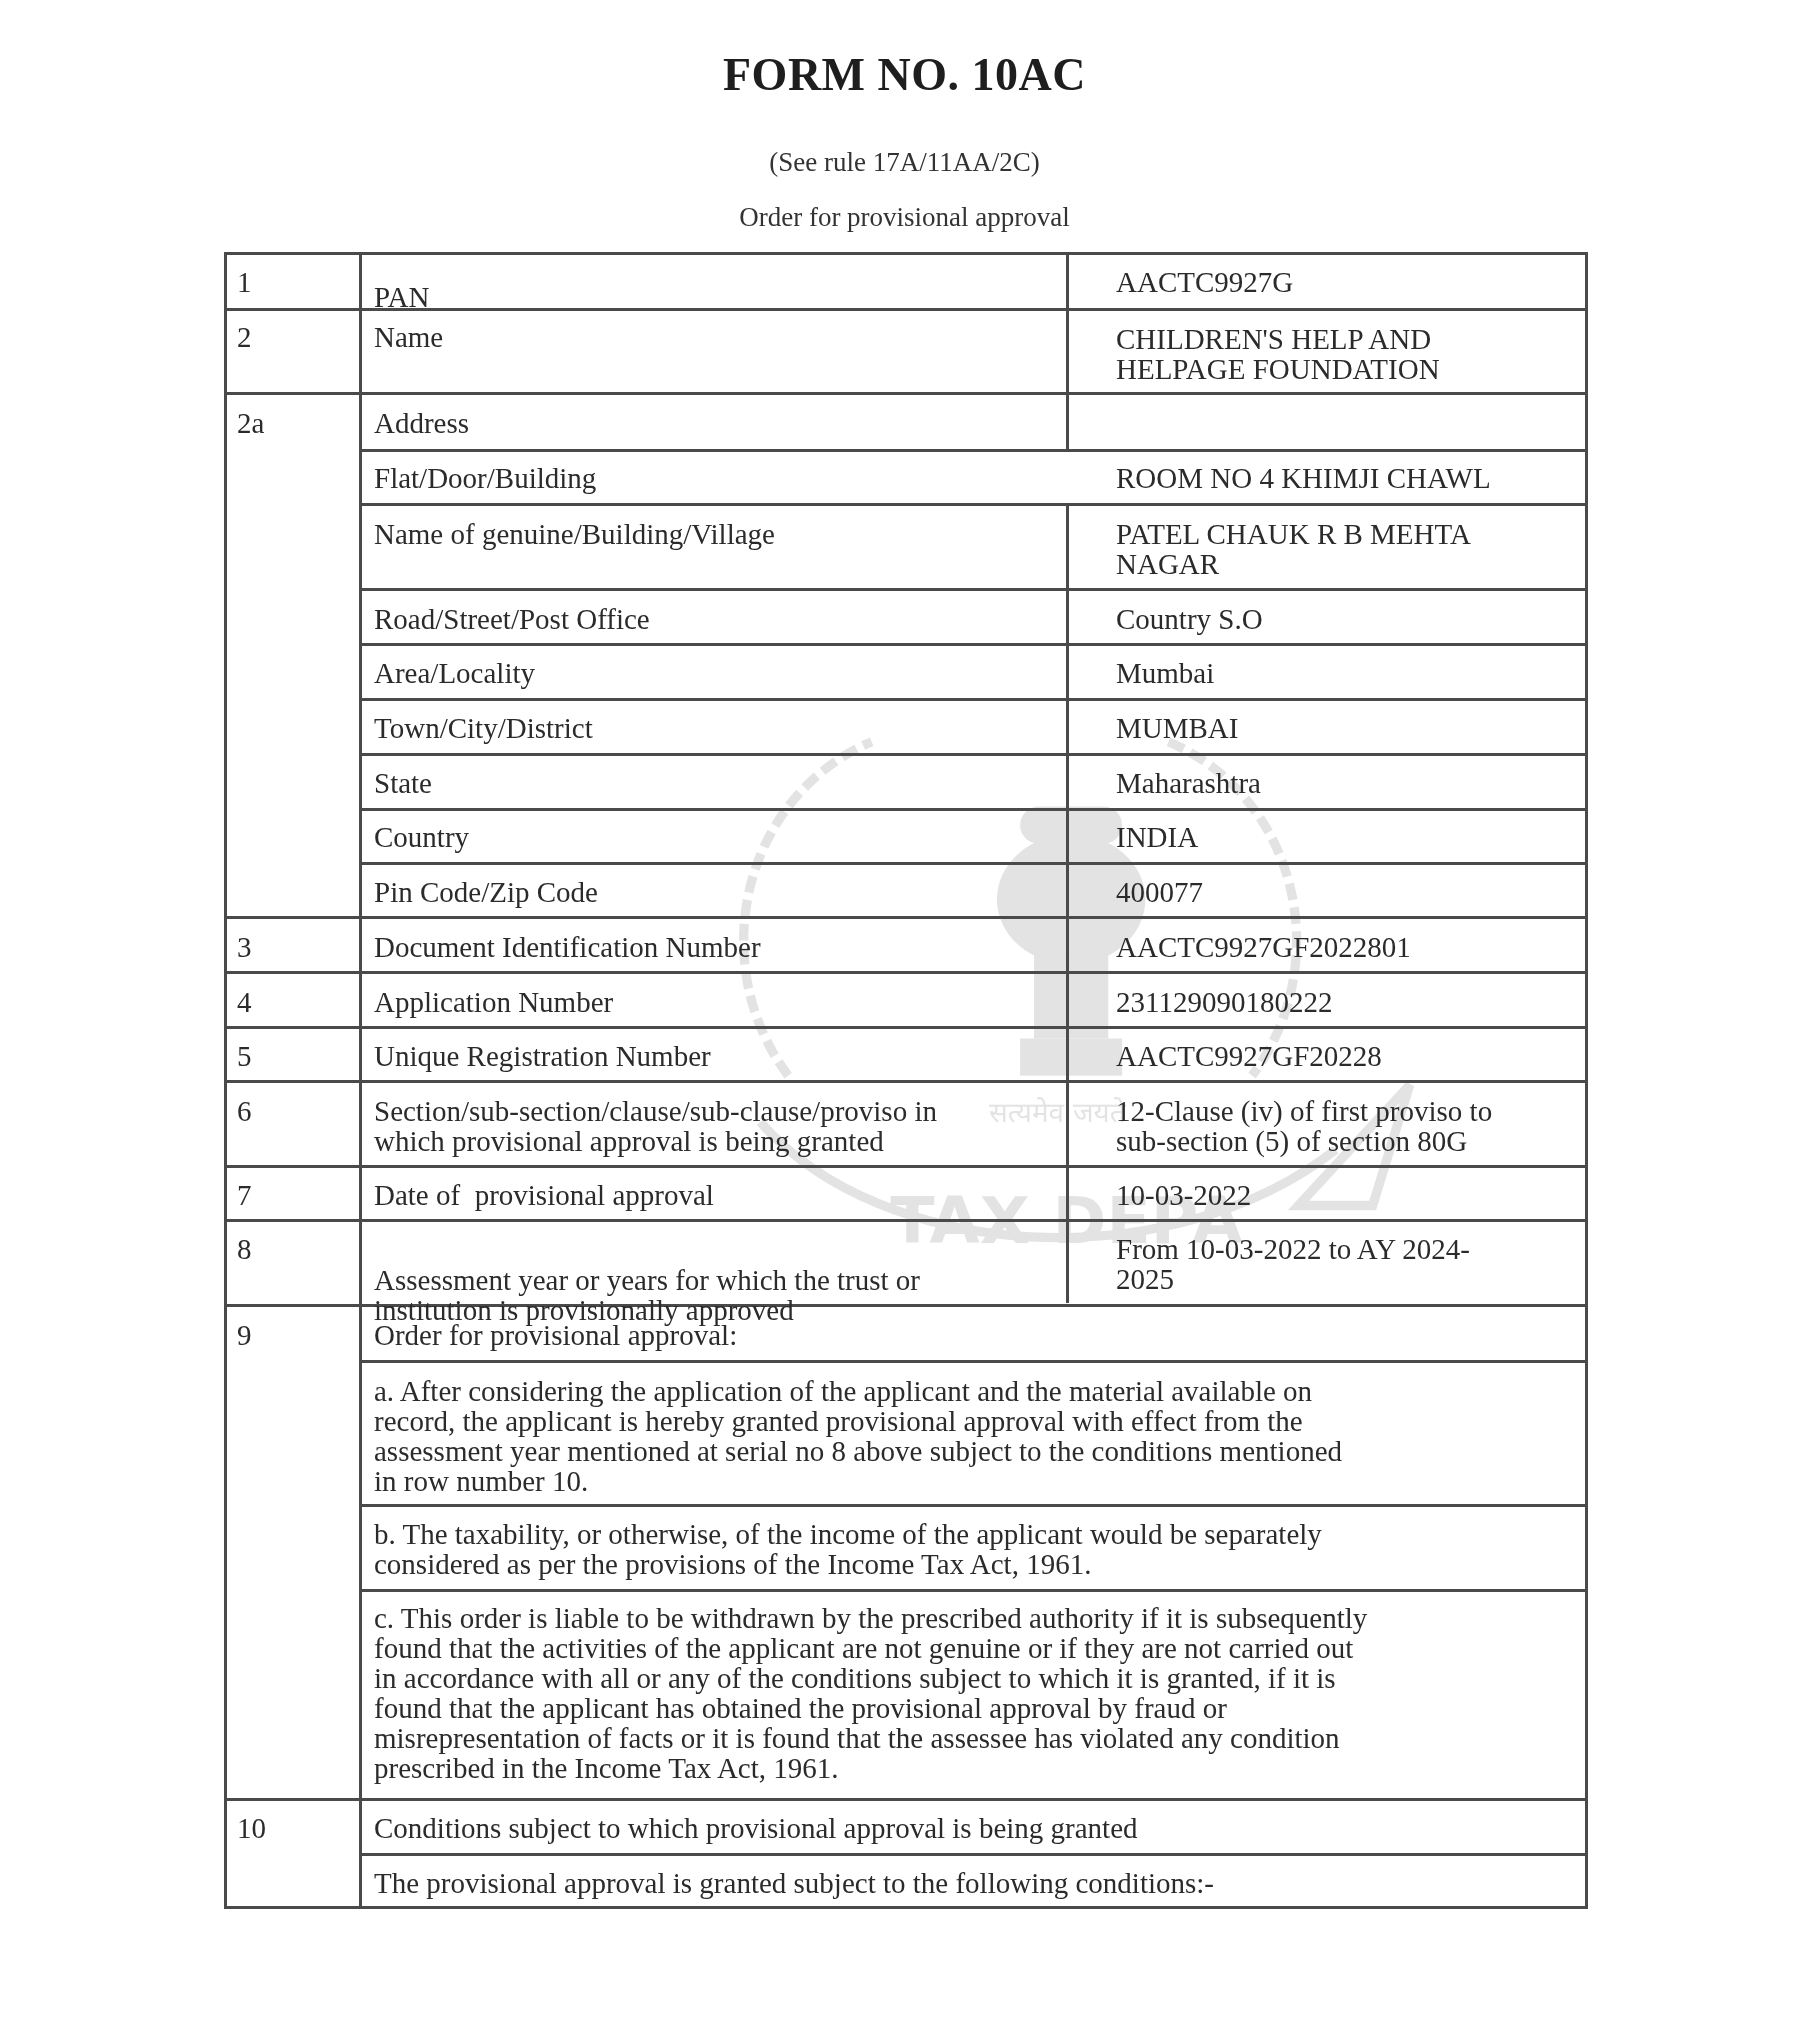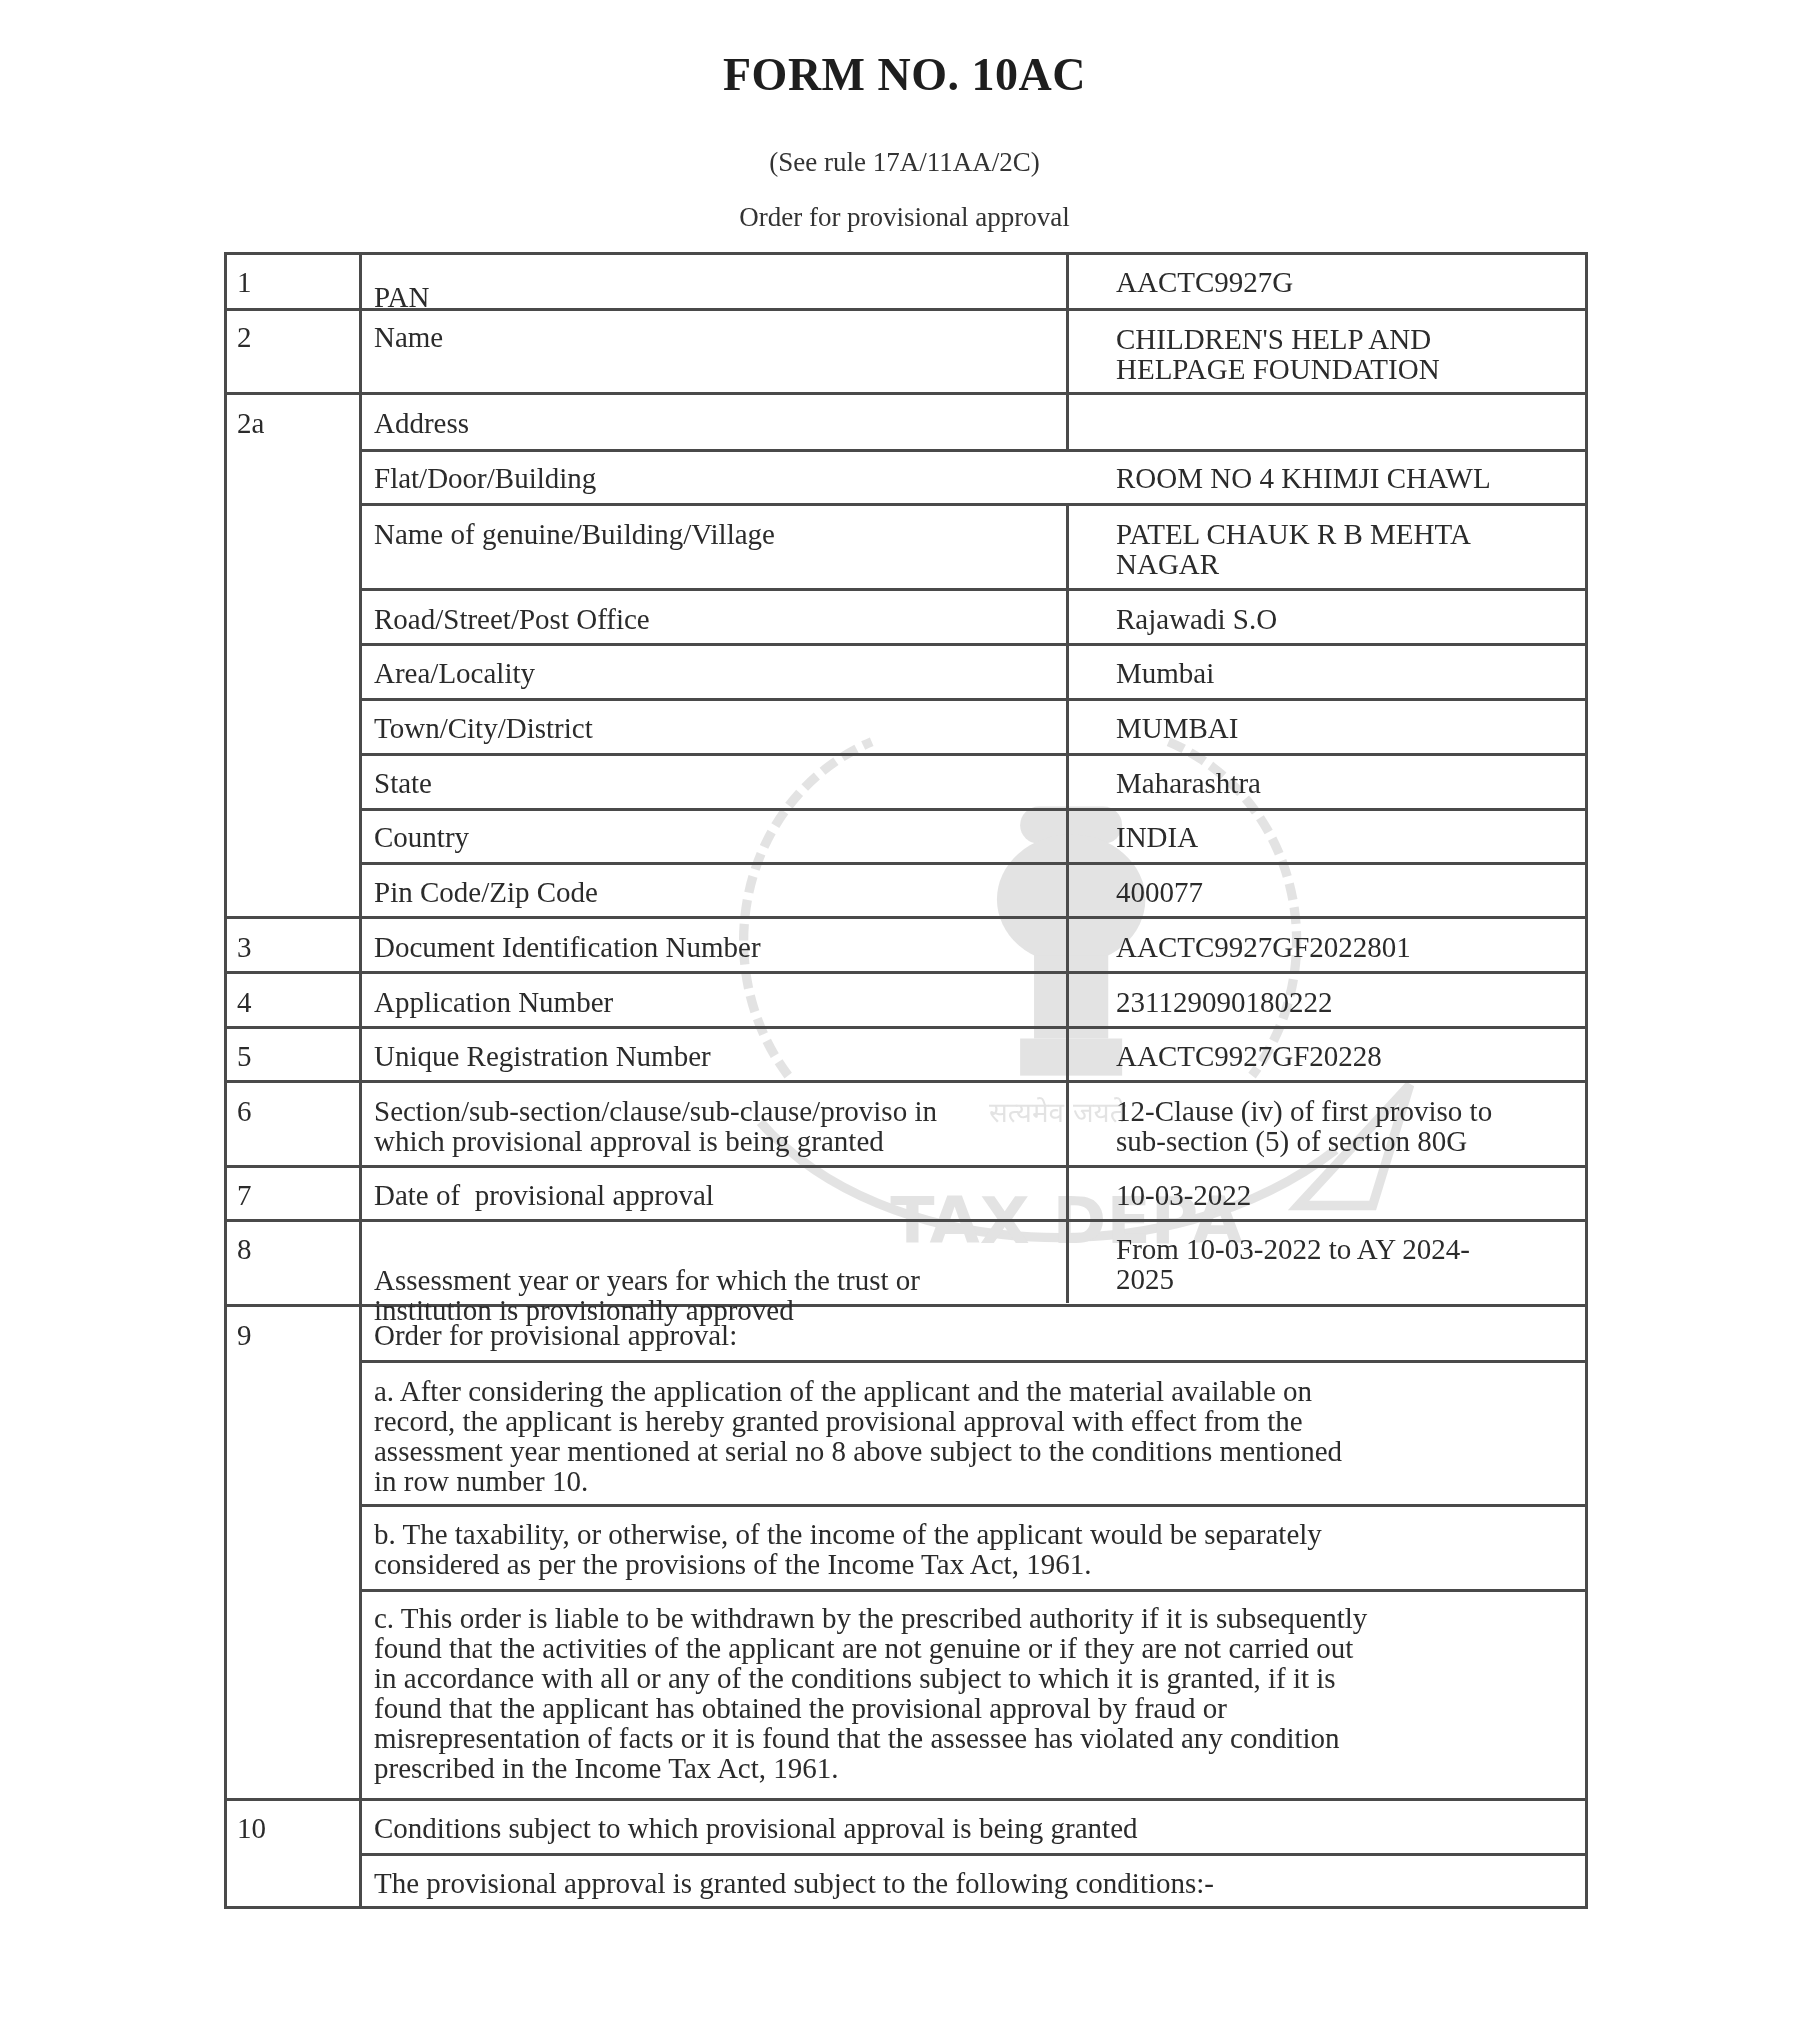--- a/index.html
+++ b/index.html
@@ -91,21 +91,21 @@
 
   <div class="cell num" style="top:156px;">2a</div>
   <div class="cell lab" style="top:156px;">Address</div>
 
   <div class="cell lab" style="top:211px;">Flat/Door/Building</div>
   <div class="cell val" style="top:211px;">ROOM NO 4 KHIMJI CHAWL</div>
   <div class="cell lab" style="top:267px;">Name of genuine/Building/Village</div>
   <div class="cell val" style="top:267px;">PATEL CHAUK R B MEHTA
 NAGAR</div>
   <div class="cell lab" style="top:352px;">Road/Street/Post Office</div>
-  <div class="cell val" style="top:352px;">Rajawadi S.O</div>
+  <div class="cell val" style="top:352px;">Country S.O</div>
   <div class="cell lab" style="top:406px;">Area/Locality</div>
   <div class="cell val" style="top:406px;">Mumbai</div>
   <div class="cell lab" style="top:461px;">Town/City/District</div>
   <div class="cell val" style="top:461px;">MUMBAI</div>
   <div class="cell lab" style="top:516px;">State</div>
   <div class="cell val" style="top:516px;">Maharashtra</div>
   <div class="cell lab" style="top:570px;">Country</div>
   <div class="cell val" style="top:570px;">INDIA</div>
   <div class="cell lab" style="top:625px;">Pin Code/Zip Code</div>
   <div class="cell val" style="top:625px;">400077</div>

